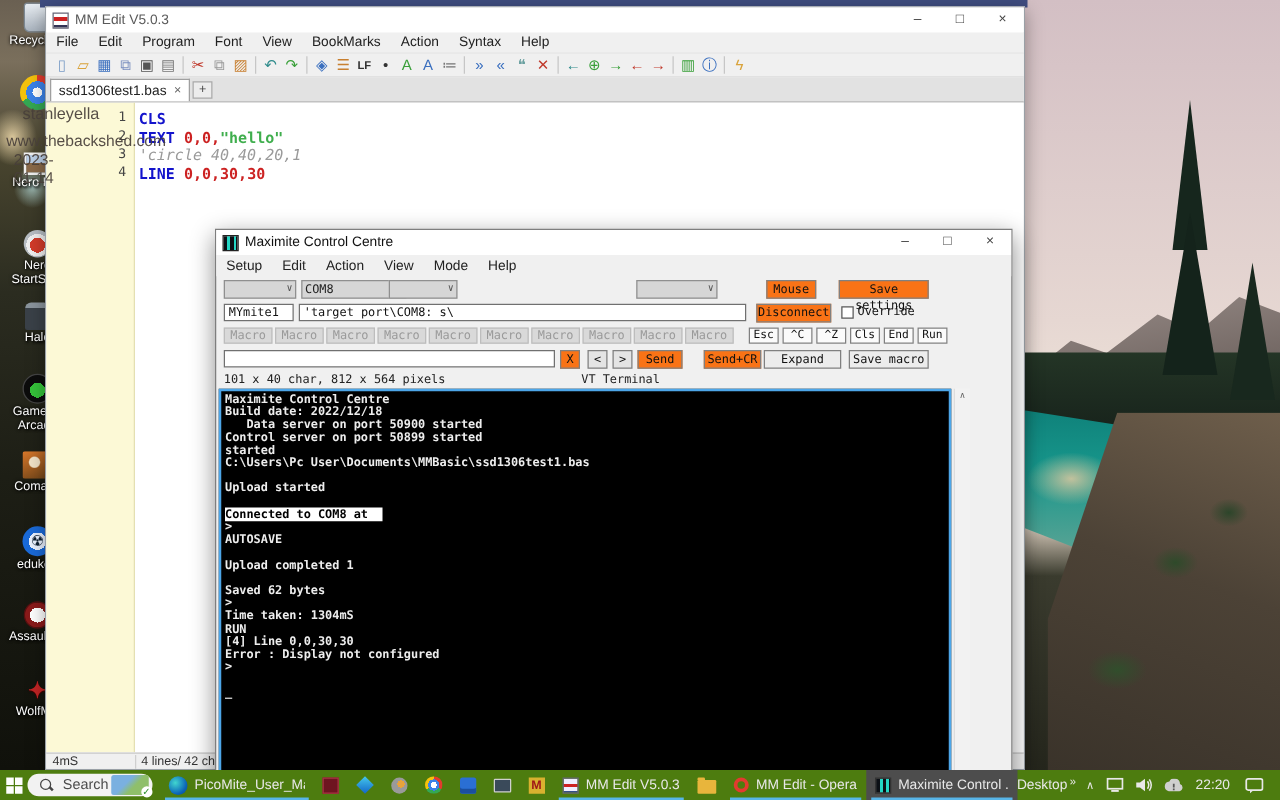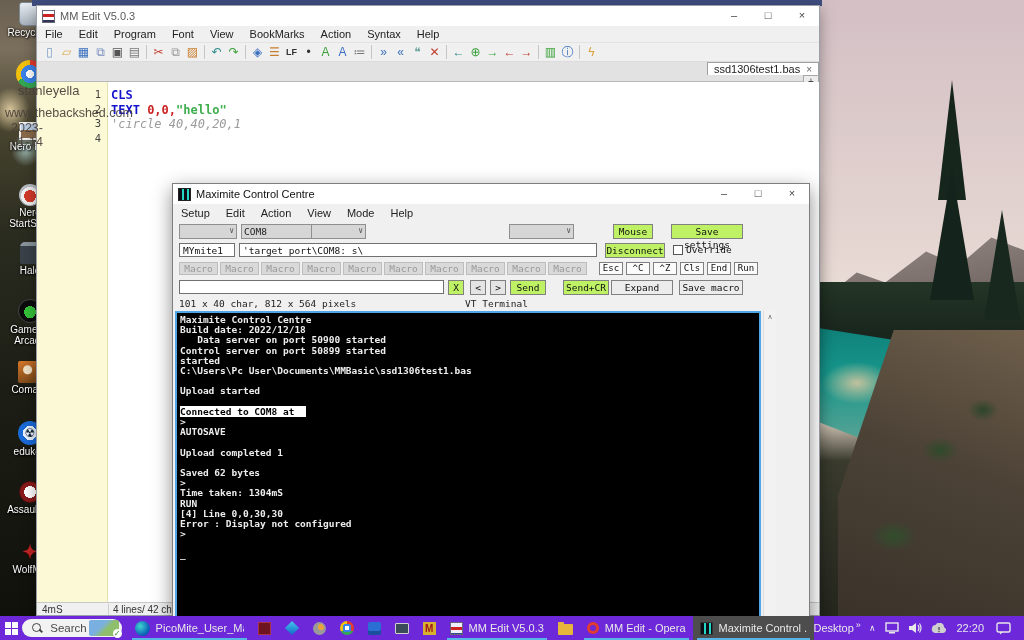--- a/index.html
+++ b/index.html
@@ -68,21 +68,21 @@
   .mm-appicon { width:13px; height:13px; margin-right:5px; background:linear-gradient(180deg,#fff 0 3px,#c22 3px 6px,#fff 6px 9px,#335 9px); border:1px solid #667; }
   .mm-title { font-size:11px; color:#5a5a5a; }
   .win-btns { margin-left:auto; display:flex; }
   .win-btn { width:34px; height:20px; text-align:center; line-height:19px; font-size:11px; color:#444; }
   .mm-menubar { height:17px; background:#f0f0f0; display:flex; align-items:center; font-size:11px; color:#222; border-bottom:1px solid #e3e3e3; }
   .menu-item { padding:0 8px; }
   .mm-toolbar { height:19px; background:#f0f0f0; display:flex; align-items:center; padding-left:4px; border-bottom:1px solid #dcdcdc; }
   .tb-ico { width:17px; text-align:center; font-size:12px; line-height:18px; }
   .tb-txt { font-size:9px; font-weight:bold; }
   .tb-sep { width:1px; height:14px; background:#c6c6c6; margin:0 3px; }
-  .mm-tabbar { height:20px; background:#e2e2e2; display:flex; align-items:flex-end; padding-left:3px; border-bottom:1px solid #b8b8b8;flex-direction:column; }
+  .mm-tabbar { height:20px; background:#e2e2e2; display:flex; align-items:flex-end; padding-left:3px; border-bottom:1px solid #b8b8b8; }
   .mm-tab { height:18px; background:#fff; border:1px solid #a0a0a0; border-bottom:none; font-size:11px; color:#222; display:flex; align-items:center; padding:0 6px; }
   .mm-tab .tab-close { margin-left:6px; color:#666; font-size:10px; }
   .mm-tab-new { height:14px; width:16px; margin-left:2px; margin-bottom:2px; background:#ececec; border:1px solid #a8a8a8; font-size:10px; color:#444; text-align:center; line-height:12px; }
   .mm-editor { flex:1; display:flex; overflow:hidden; }
   .mm-gutter { width:71px; background:#fcf9d6; border-right:1px solid #e4e0b2; padding-top:6px; }
   .gut-num { height:14.5px; font-size:10.5px; color:#444; text-align:right; padding-right:6px; font-family:"DejaVu Sans Mono",monospace; }
   .mm-code { flex:1; background:#fff; padding:6px 0 0 3px; font-family:"DejaVu Sans Mono",monospace; font-size:12px; }
   .code-line { height:14.5px; white-space:pre; }
   .tok-kw { color:#1414cc; font-weight:bold; }
   .tok-num { color:#cc2222; font-weight:bold; }
@@ -97,21 +97,21 @@
       background:#f0f0f0; border:1px solid #7e7e7e; box-shadow:0 6px 18px rgba(0,0,0,.45); }
   .mcc-titlebar { height:20px; background:#fff; display:flex; align-items:center; padding-left:5px; }
   .mcc-appicon { width:13px; height:13px; margin-right:5px; background:linear-gradient(90deg,#0c1016 0 3px,#24d6c4 3px 5px,#0c1016 5px 8px,#24d6c4 8px 10px,#0c1016 10px); border:1px solid #222; }
   .mcc-title { font-size:11px; color:#111; }
   .mcc-menubar { height:17px; background:#f0f0f0; display:flex; align-items:center; font-size:11px; color:#222; }
   .mcc-panel { position:relative; height:90px; font-family:"DejaVu Sans Mono",monospace; }
   .combo { position:absolute; height:15px; background:#d6d6d6; border:1px solid #8f8f8f; font-size:9.5px; color:#222; padding:1px 2px; }
   .combo .chev { position:absolute; right:2px; top:1px; font-size:8px; color:#555; }
   .c1 { left:6px; top:3px; width:58px; }   .c2 { left:68px; top:3px; width:84px; }
   .c3 { left:138px; top:3px; width:55px; } .c4 { left:336px; top:3px; width:65px; }
-  .btn { position:absolute; height:15px; background:#bef264; border:1px solid #808080; font-size:9.5px; color:#111; text-align:center; line-height:13px; }
+  .btn { position:absolute; height:15px; background:#f97316; border:1px solid #808080; font-size:9.5px; color:#111; text-align:center; line-height:13px; }
   .btn-mouse { left:440px; top:3px; width:40px; }
   .btn-savesettings { left:498px; top:3px; width:72px; }
   .fld { position:absolute; height:14px; background:#fff; border:1px solid #707070; font-size:9.5px; color:#111; padding:1px 3px; white-space:pre; overflow:hidden; }
   .fld-name { left:6px; top:22px; width:56px; }
   .fld-target { left:66px; top:22px; width:358px; }
   .btn-disconnect { left:432px; top:22px; width:60px; }
   .chk-wrap { position:absolute; left:500px; top:23px; display:flex; align-items:center; font-size:9.5px; color:#111; }
   .chk { width:10px; height:10px; background:#fff; border:1px solid #555; margin-right:3px; }
   .macro-row { position:absolute; left:6px; top:41px; display:flex; gap:2px; }
   .btn-macro { width:39px; height:13px; background:#d9d9d9; border:1px solid #bdbdbd; color:#9a9a9a; font-size:9.5px; text-align:center; line-height:11px; font-family:"DejaVu Sans Mono",monospace; }
@@ -128,21 +128,21 @@
   .mcc-info { position:absolute; left:6px; top:77px; font-size:9.5px; color:#222; }
   .mcc-vt { position:absolute; left:292px; top:77px; font-size:9.5px; color:#222; }
   .terminal { position:absolute; left:2px; top:127px; width:586px; height:330px; background:#000; border:2px solid #4da6e8; padding:2px 0 0 3px; overflow:hidden; }
   .tline { font-family:"DejaVu Sans Mono",monospace; font-size:9.5px; line-height:10.2px; min-height:10.2px; color:#ededed; font-weight:bold; white-space:pre; }
   .tline .inv { background:#fff; color:#000; }
   .mcc-scroll { position:absolute; left:590px; top:127px; width:13px; height:330px; background:#f2f2f2; border-left:1px solid #ddd; }
   .mcc-scroll .sarrow { display:block; text-align:center; font-size:7px; color:#666; height:11px; line-height:11px; }
   .mcc-scroll .sthumb { margin:2px auto 0 auto; width:9px; height:24px; background:#c9c9c9; }
 
   
-  .taskbar { position:absolute; left:0; top:616px; width:1024px; height:24px; background:#6d28d9; z-index:100; display:flex; align-items:center; }
+  .taskbar { position:absolute; left:0; top:616px; width:1024px; height:24px; background:#4d7c0f; z-index:100; display:flex; align-items:center; }
   .start-btn { width:40px; height:24px; display:flex; align-items:center; justify-content:center; }
   .win-logo { display:grid; grid-template-columns:6px 6px; grid-template-rows:6px 6px; gap:1px; }
   .win-logo i { background:#fdfdfd; }
   .search-pill { width:168px; height:18px; background:#f2f2f2; border-radius:9px; display:flex; align-items:center; padding:0 3px 0 10px; margin-right:6px; }
   .search-glass { width:10px; height:10px; position:relative; margin-right:8px; }
   .search-glass::before { content:""; position:absolute; left:0; top:0; width:7px; height:7px; border:1.4px solid #444; border-radius:50%; }
   .search-glass::after { content:""; position:absolute; left:7px; top:7px; width:4px; height:1.6px; background:#444; transform:rotate(45deg); }
   .search-text { font-size:11.5px; color:#4a4a4a; flex:1; }
   .search-widget { width:30px; height:16px; border-radius:2px; background:linear-gradient(135deg,#7ab0e0 40%,#8fbf6a 60%); position:relative; }
   .search-widget::after { content:"✓"; position:absolute; right:-3px; bottom:-2px; font-size:8px; color:#2f8f2f; background:#fff; border-radius:50%; width:9px; height:9px; line-height:9px; text-align:center; }
@@ -303,20 +303,21 @@
     <div class="mm-gutter">
         <div class="gut-num">1</div>
         <div class="gut-num">2</div>
         <div class="gut-num">3</div>
         <div class="gut-num">4</div>
       </div>
     <div class="mm-code">
         <div class="code-line"><span class="tok-kw">CLS</span></div>
         <div class="code-line"><span class="tok-kw">TEXT</span><span class="tok-num"> 0,0,</span><span class="tok-str">"hello"</span></div>
         <div class="code-line"><span class="tok-cmt">'circle 40,40,20,1</span></div>
+        <div class="code-line"><span class="tok-kw">LINE</span><span class="tok-num"> 0,0,30,30</span></div>
       </div>
   </div>
   <div class="mm-status">
     <span class="cell1">4mS</span>
     <span class="cell2">4 lines/ 42 char</span>
   </div>
 </div>
 
 <div class="overlay-texts">
   <span class="ov1">stanleyella</span>

